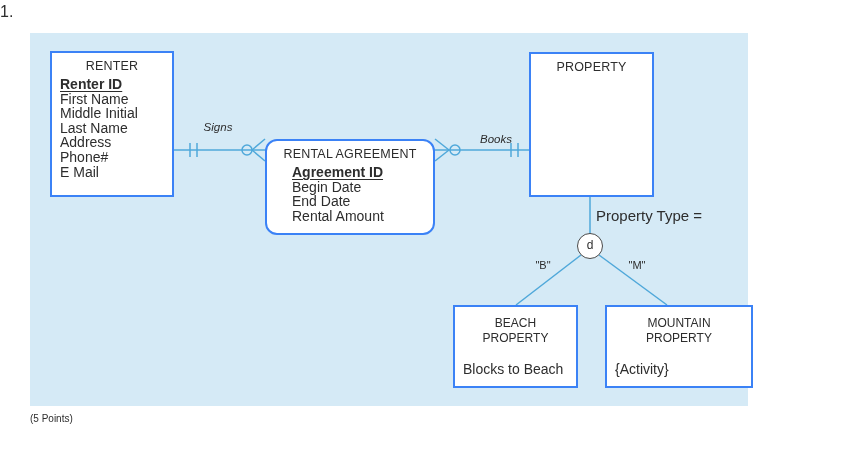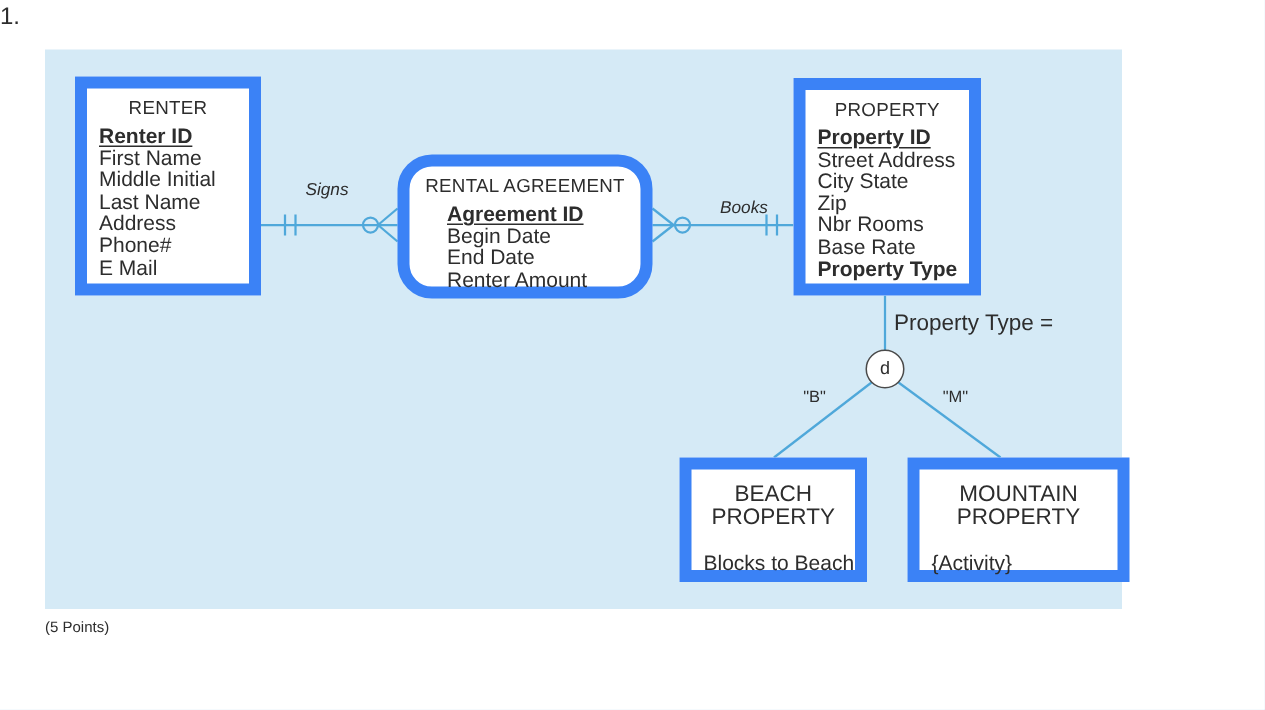--- a/index.html
+++ b/index.html
@@ -17,29 +17,29 @@
 
   .canvas {
     position:absolute; left:30px; top:33px;
     width:718px; height:373px;
     background:#d5eaf6;
   }
   svg.connectors { position:absolute; left:0; top:0; }
 
   .entity {
     position:absolute; background:#ffffff;
-    border:8px solid #3b82f6; box-sizing:border-box;
+    border:2px solid #3b82f6; box-sizing:border-box;
   }
-  .entity.rounded { border-radius:23px; }
+  .entity.rounded { border-radius:12px;margin-top:36px; }
 
   .entity-title {
     text-align:center; font-size:12.5px; letter-spacing:0.2px;
     margin-top:6px; white-space:nowrap;
   }
-  .sub-title { text-align:center; font-size:15px; line-height:15px; margin-top:9px; }
+  .sub-title { text-align:center; font-size:12px; line-height:15px; margin-top:9px; }
   .attrs { margin:4px 0 0 0; padding:0 5px 0 8px; font-size:14px; line-height:14.6px; }
   .attr { white-space:nowrap; }
   .attr.key { font-weight:bold; }
   .attr.key .u { text-decoration:underline; text-underline-offset:2px; }
   .attr.emph { font-weight:bold; }
   .sub-attrs { margin-top:16px; }
 
   .rel-label { position:absolute; font-style:italic; font-size:11.5px; text-align:center; }
   .cond-label { position:absolute; font-size:15px; white-space:nowrap; }
   .branch-label { position:absolute; font-size:11px; text-align:center; }
@@ -96,35 +96,26 @@
         <div class="attr">E Mail</div>
       </div>
     </div>
 
     <div class="entity rounded" style="left:235px; top:70px; width:170px; height:96px;">
       <div class="entity-title">RENTAL AGREEMENT</div>
       <div class="attrs" style="padding-left:25px;">
         <div class="attr key"><span class="u">Agreement ID</span></div>
         <div class="attr">Begin Date</div>
         <div class="attr">End Date</div>
-        <div class="attr">Renter Amount</div>
+        <div class="attr">Rental Amount</div>
       </div>
     </div>
 
     <div class="entity" style="left:499px; top:19px; width:125px; height:145px;">
       <div class="entity-title">PROPERTY</div>
-      <div class="attrs">
-        <div class="attr key"><span class="u">Property ID</span></div>
-        <div class="attr">Street Address</div>
-        <div class="attr">City State</div>
-        <div class="attr">Zip</div>
-        <div class="attr">Nbr Rooms</div>
-        <div class="attr">Base Rate</div>
-        <div class="attr emph">Property Type</div>
-      </div>
     </div>
 
     <div class="entity" style="left:423px; top:272px; width:125px; height:83px;">
       <div class="sub-title">
         <div>BEACH</div>
         <div>PROPERTY</div>
       </div>
       <div class="attrs sub-attrs">
         <div class="attr">Blocks to Beach</div>
       </div>

